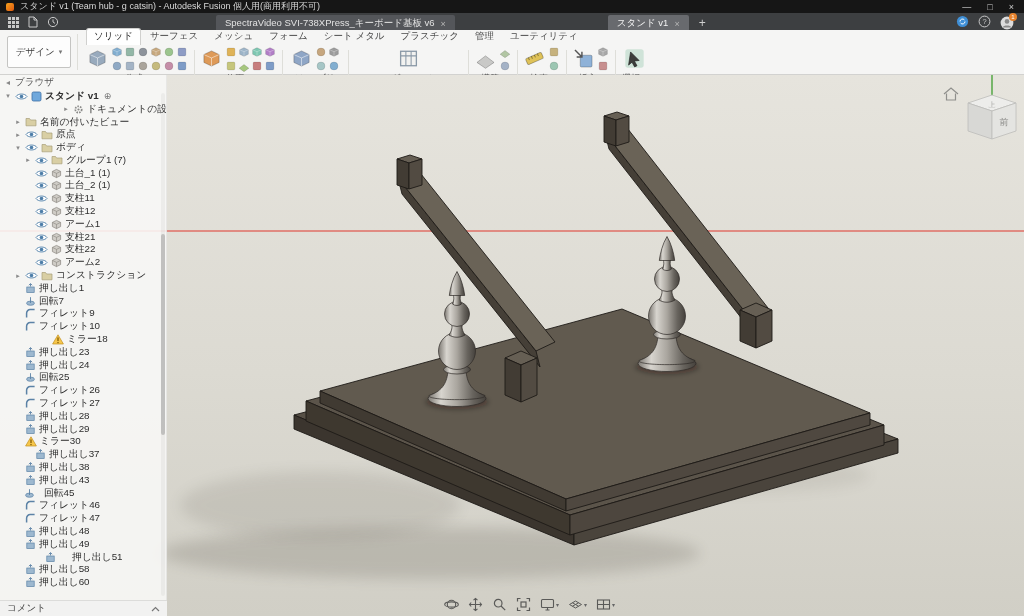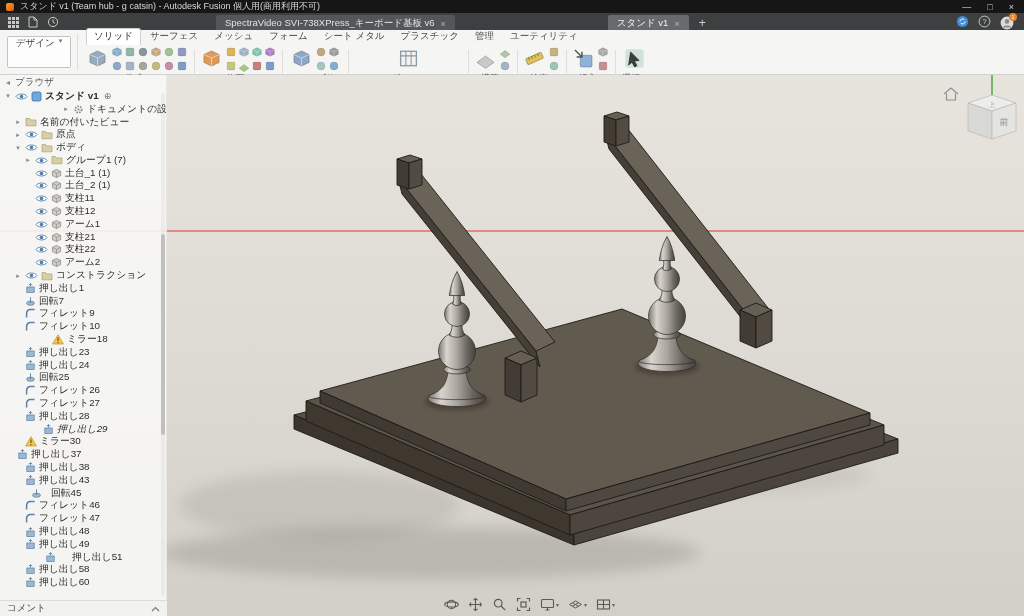--- a/index.html
+++ b/index.html
@@ -20,21 +20,21 @@
   .doc-tab{display:flex;align-items:center;gap:6px;padding:0 9px;font-size:9.5px;background:#54565a;margin:2px 1px 0 1px;border-radius:2px 2px 0 0;color:#e2e2e2;white-space:nowrap;}
   .doc-tab.active{background:#686a6e;color:#f2f2f2;}
   .doc-tab .x{color:#b5b5b5;font-size:9px;}
   .newtab{display:flex;align-items:center;padding:0 9px;font-size:12px;color:#cfcfcf;}
   .tab-right{margin-left:auto;display:flex;align-items:center;gap:9px;padding-right:10px;}
   .avatar-wrap{position:relative;display:inline-flex;}
   .badge{position:absolute;right:-3px;top:-3px;width:8px;height:8px;background:#e8832d;border-radius:50%;color:#fff;font-size:6px;line-height:8px;text-align:center;}
 
   
   .ribbon{position:absolute;top:30px;left:0;right:0;height:45px;background:#f5f5f4;border-bottom:1px solid #d2d2d0;display:flex;}
-  .workspace-box{margin:6px 4px 6px 7px;width:64px;border:1px solid #c4c4c2;background:#fdfdfd;border-radius:2px;display:flex;justify-content:center;font-size:9.5px;color:#3a3a3a;gap:4px;flex:none;}
+  .workspace-box{margin:6px 4px 6px 7px;width:64px;border:1px solid #c4c4c2;background:#fdfdfd;border-radius:2px;display:flex;align-items:center;justify-content:center;font-size:9.5px;color:#3a3a3a;gap:4px;flex:none;}
   .workspace-box .caret{font-size:7px;color:#777;}
   .wsep{width:1px;background:#deded9;margin:4px 2px;}
   .ribbon-main{flex:1;display:flex;flex-direction:column;min-width:0;}
   .ribbon-tabs{display:flex;height:15px;align-items:flex-end;padding-left:6px;gap:2px;}
   .rtab{font-size:9.5px;color:#4a4a4a;padding:1px 7px 2px 7px;border-radius:3px 3px 0 0;white-space:nowrap;}
   .rtab.active{background:#ffffff;border:1px solid #d0d0ce;border-bottom:none;color:#1f1f1f;}
   .ribbon-body{display:flex;flex:1;align-items:stretch;padding-left:2px;}
   .rgroup{display:flex;flex-direction:column;align-items:center;padding:0 5px;}
   .ricons{flex:1;display:flex;align-items:center;gap:3px;}
   .rsmalls{display:grid;grid-template-rows:repeat(2,13px);grid-auto-flow:column;gap:1px;}
@@ -875,42 +875,42 @@
           <div class="tree-row" style="padding-left: 14px;">
             <span class="chev"></span>
             <span class="ticon">
               <svg width="11" height="11" viewBox="0 0 11 11">
                 <rect x="1.8" y="4" width="7.4" height="5.5" fill="#9db8cf" stroke="#5b82a6" stroke-width="0.7"></rect>
                 <path d="M5.5 3.5V0.8M3.8 2.2 5.5 0.6l1.7 1.6" fill="none" stroke="#5b82a6" stroke-width="0.9"></path>
               </svg>
             </span>
             <span class="tlabel">押し出し28</span>
           </div>
-          <div class="tree-row" style="padding-left: 32px; font-style: italic;">
+          <div class="tree-row" style="padding-left: 14px;">
             <span class="chev"></span>
             <span class="ticon">
               <svg width="11" height="11" viewBox="0 0 11 11">
                 <rect x="1.8" y="4" width="7.4" height="5.5" fill="#9db8cf" stroke="#5b82a6" stroke-width="0.7"></rect>
                 <path d="M5.5 3.5V0.8M3.8 2.2 5.5 0.6l1.7 1.6" fill="none" stroke="#5b82a6" stroke-width="0.9"></path>
               </svg>
             </span>
             <span class="tlabel">押し出し29</span>
           </div>
           <div class="tree-row" style="padding-left: 14px;">
             <span class="chev"></span>
             <span class="ticon">
               <svg width="12" height="11" viewBox="0 0 12 11">
                 <path d="M6 0.8 11.4 10H0.6Z" fill="#f6c64b" stroke="#c28f1e" stroke-width="0.7"></path>
                 <rect x="5.4" y="3.4" width="1.2" height="3.6" fill="#7a5500"></rect>
                 <rect x="5.4" y="7.9" width="1.2" height="1.3" fill="#7a5500"></rect>
               </svg>
             </span>
             <span class="tlabel">ミラー30</span>
           </div>
-          <div class="tree-row" style="padding-left: 6px; text-align: right;">
+          <div class="tree-row" style="padding-left: 24px; text-align: right;">
             <span class="chev"></span>
             <span class="ticon">
               <svg width="11" height="11" viewBox="0 0 11 11">
                 <rect x="1.8" y="4" width="7.4" height="5.5" fill="#9db8cf" stroke="#5b82a6" stroke-width="0.7"></rect>
                 <path d="M5.5 3.5V0.8M3.8 2.2 5.5 0.6l1.7 1.6" fill="none" stroke="#5b82a6" stroke-width="0.9"></path>
               </svg>
             </span>
             <span class="tlabel">押し出し37</span>
           </div>
           <div class="tree-row" style="padding-left: 14px;">
@@ -926,21 +926,21 @@
           <div class="tree-row" style="padding-left: 14px;">
             <span class="chev"></span>
             <span class="ticon">
               <svg width="11" height="11" viewBox="0 0 11 11">
                 <rect x="1.8" y="4" width="7.4" height="5.5" fill="#9db8cf" stroke="#5b82a6" stroke-width="0.7"></rect>
                 <path d="M5.5 3.5V0.8M3.8 2.2 5.5 0.6l1.7 1.6" fill="none" stroke="#5b82a6" stroke-width="0.9"></path>
               </svg>
             </span>
             <span class="tlabel">押し出し43</span>
           </div>
-          <div class="tree-row" style="padding-left: 14px; gap: 9px;">
+          <div class="tree-row" style="padding-left: 7px; gap: 9px;">
             <span class="chev"></span>
             <span class="ticon">
               <svg width="11" height="11" viewBox="0 0 11 11">
                 <ellipse cx="5.5" cy="7.2" rx="3.9" ry="2.1" fill="#9db8cf" stroke="#5b82a6" stroke-width="0.7"></ellipse>
                 <path d="M5.5 7V1.2" stroke="#5b82a6" stroke-width="0.9"></path>
               </svg>
             </span>
             <span class="tlabel">回転45</span>
           </div>
           <div class="tree-row" style="padding-left: 14px;">

